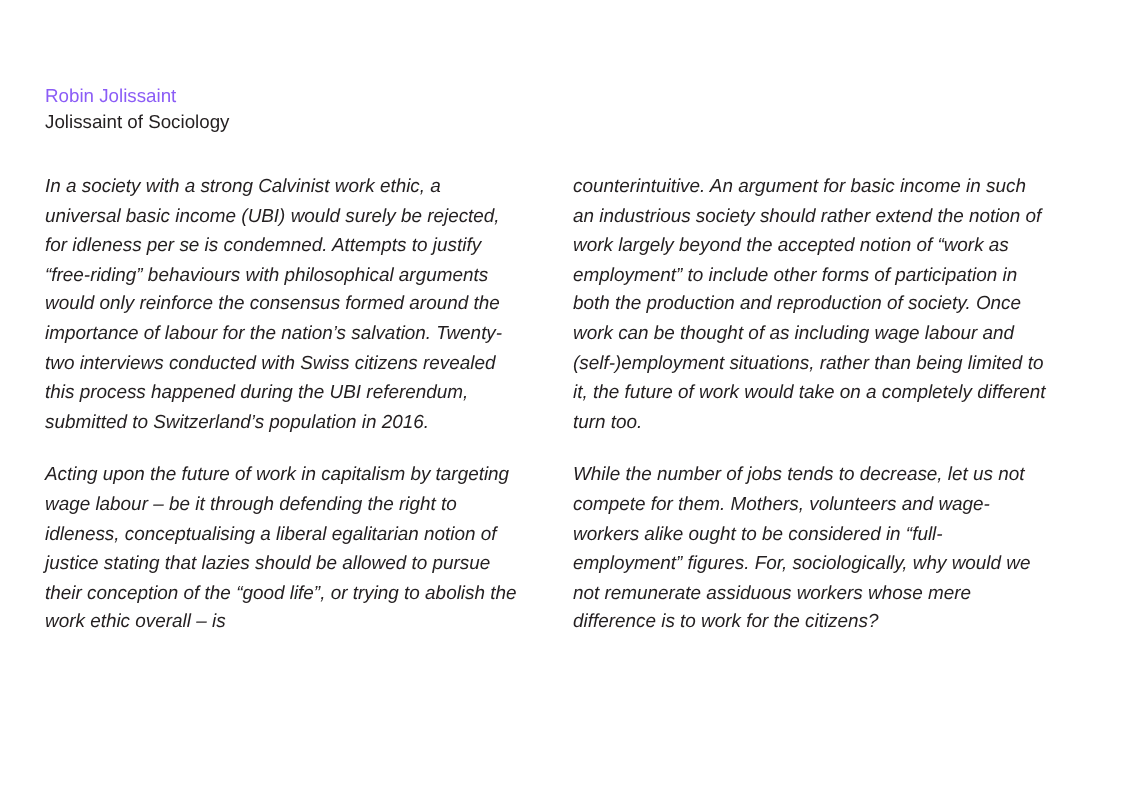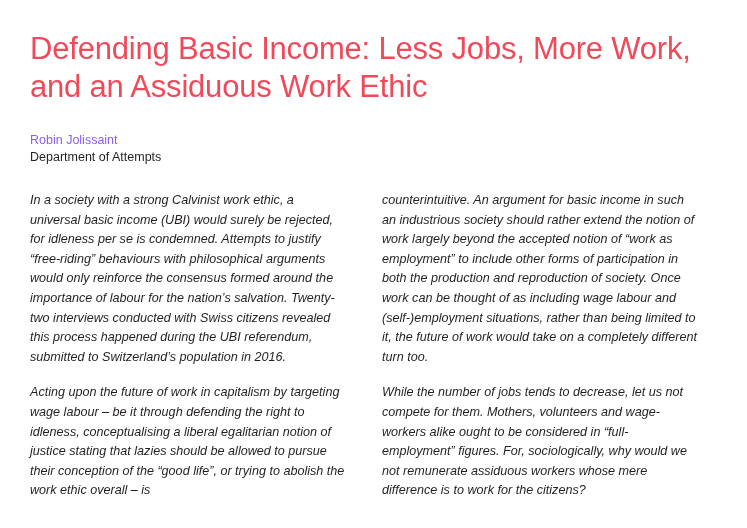--- a/index.html
+++ b/index.html
@@ -65,25 +65,24 @@
   }
   .para:last-child {
     margin-bottom: 4px;
   }
 </style>
 </head>
 <body>
 
 <div class="page">
 
-  <h1 class="doc-title">Defending Basic Income: Less Jobs, More Work, and an Assiduous Work Ethic</h1>
 
   <div class="author-block">
     <div class="author-name">Robin Jolissaint</div>
-    <div class="author-affiliation">Department of Attempts</div>
+    <div class="author-affiliation">Jolissaint of Sociology</div>
   </div>
 
   <div class="columns">
 
     <div class="column">
       <p class="para">In a society with a strong Calvinist work ethic, a universal basic income (UBI) would surely be rejected, for idleness per se is condemned. Attempts to justify “free-riding” behaviours with philosophical arguments would only reinforce the consensus formed around the importance of labour for the nation’s salvation. Twenty-two interviews conducted with Swiss citizens revealed this process happened during the UBI referendum, submitted to Switzerland’s population in 2016.</p>
       <p class="para">Acting upon the future of work in capitalism by targeting wage labour – be it through defending the right to idleness, conceptualising a liberal egalitarian notion of justice stating that lazies should be allowed to pursue their conception of the “good life”, or trying to abolish the work ethic overall – is</p>
     </div>
 
     <div class="column">

